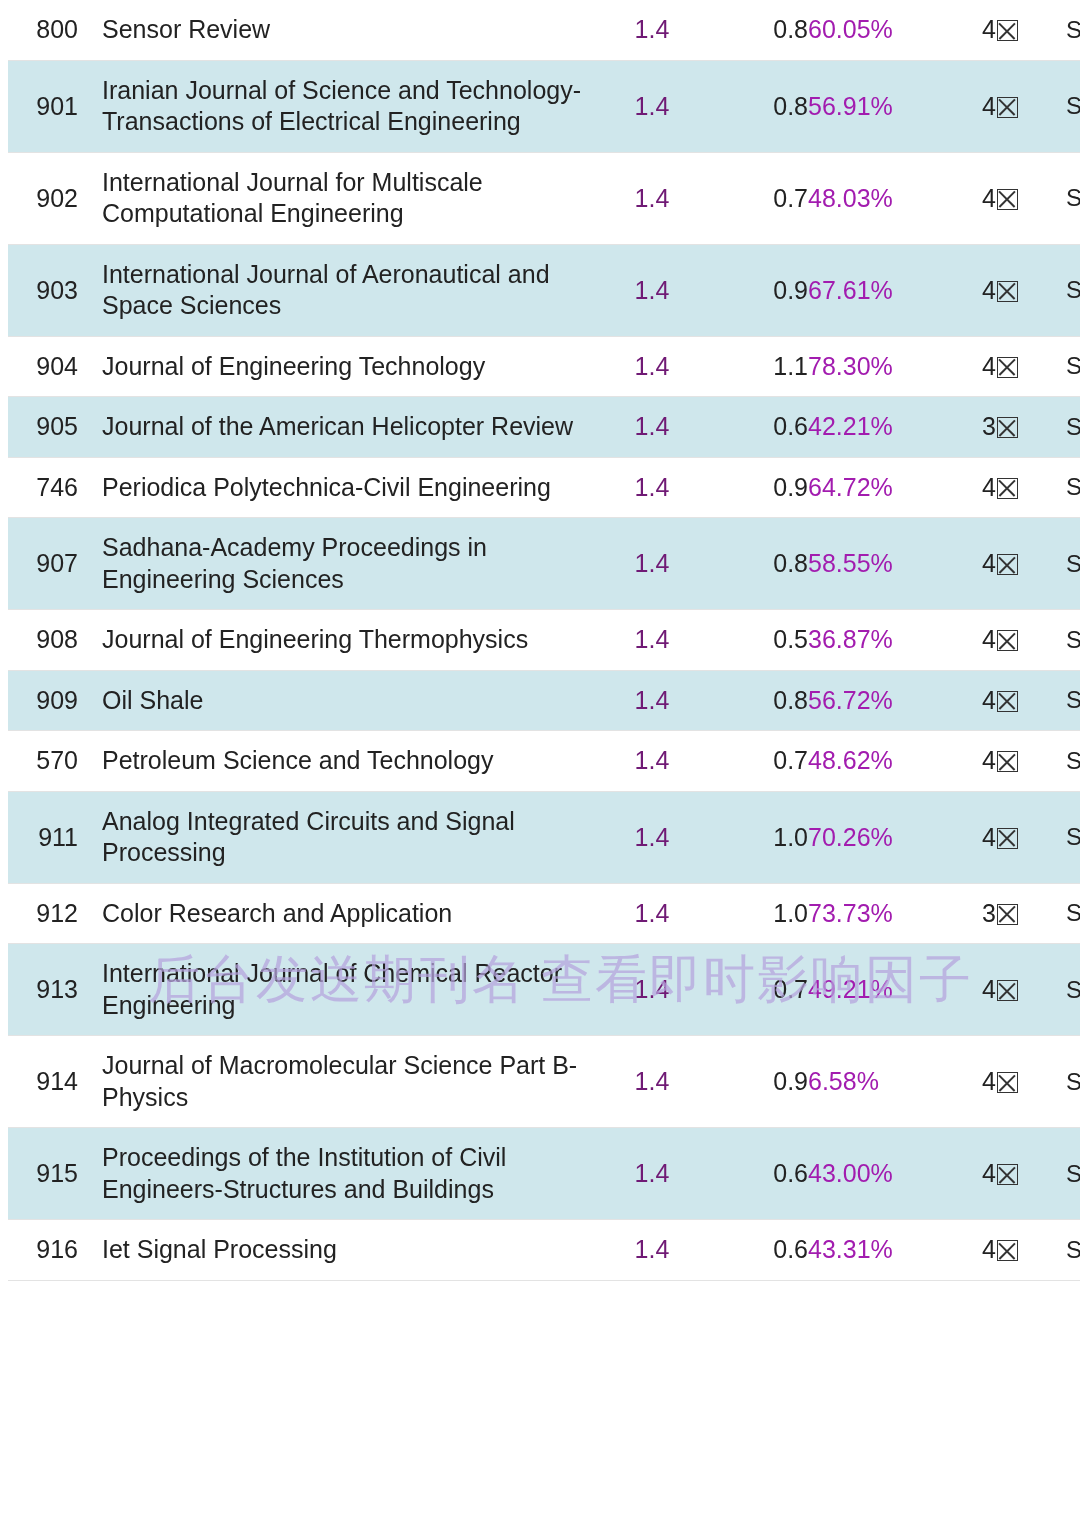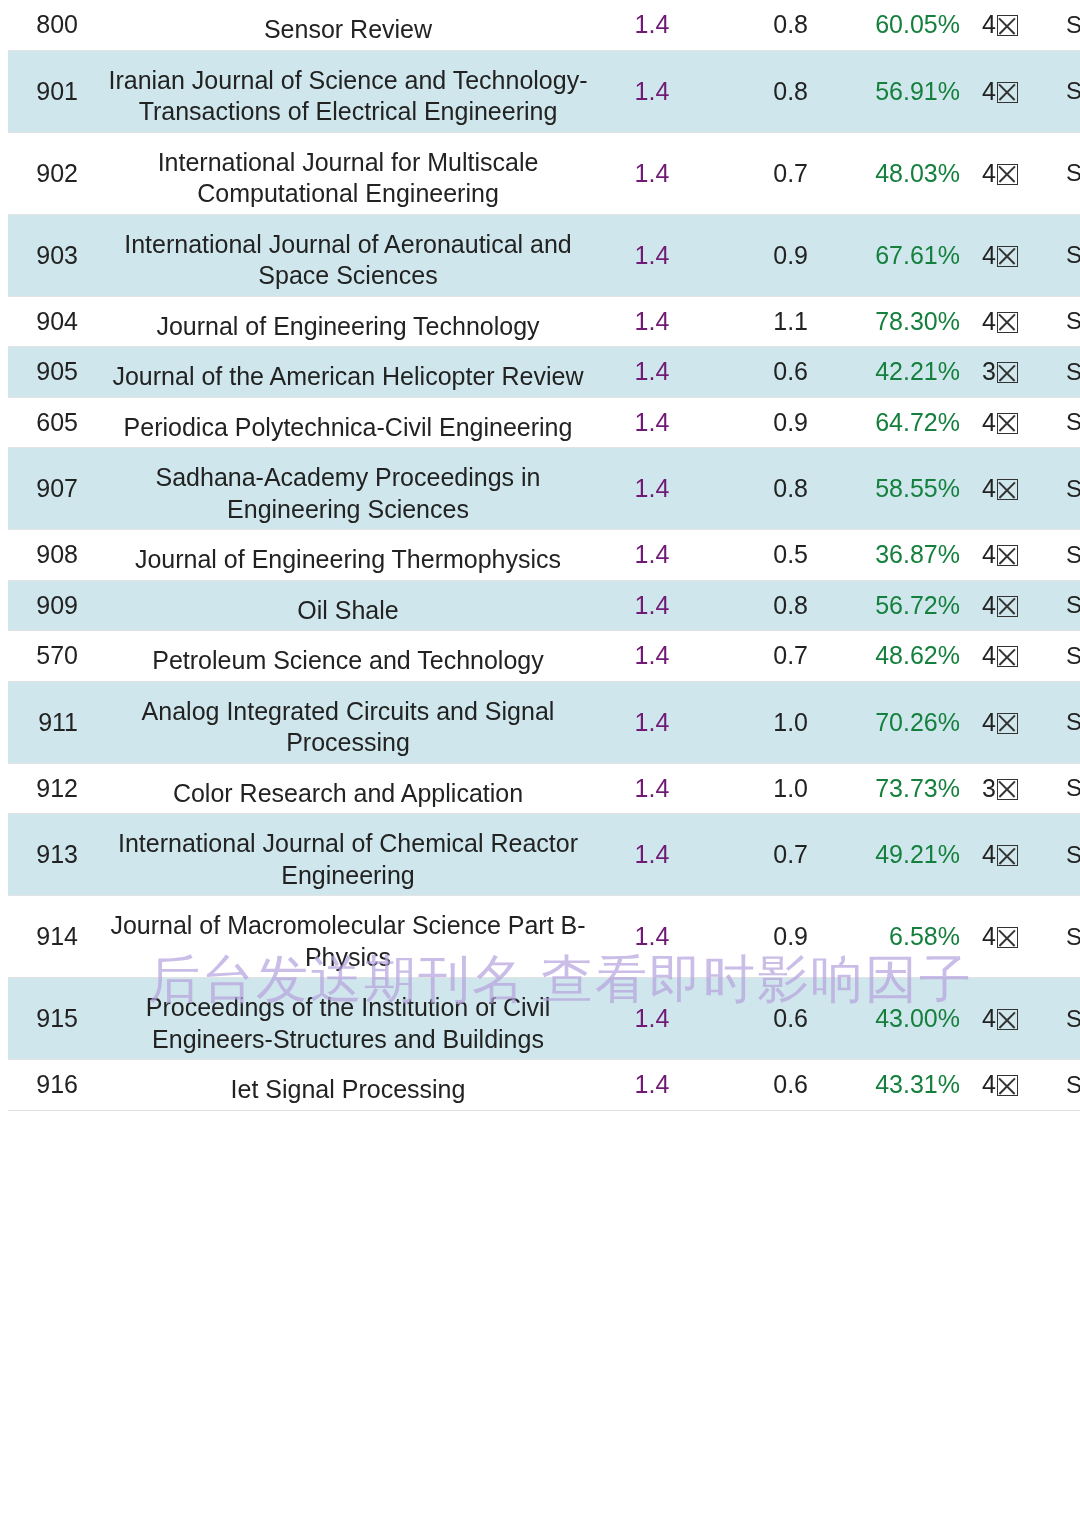--- a/index.html
+++ b/index.html
@@ -58,43 +58,42 @@
     color: #701a75;
   }
   .c-if2 {
     width: 108px;
     text-align: right;
     font-size: 25px;
     color: #222;
   }
   .c-pct {
     width: 152px;
-    text-align: right;
-    font-size: 25px;
-    color: #15803d;
+    text-align: left;
+    font-size: 25px;
+    color: #a21caf;
   }
   .c-zone {
     width: 80px;
     text-align: center;
     font-size: 25px;
     color: #222;
     white-space: nowrap;
   }
   .c-idx {
     width: 110px;
     text-align: center;
     font-size: 24px;
     color: #222;
     letter-spacing: 0.5px;
   }
   .cell-pad {
     padding-top: 14px;
-    padding-bottom: 4px;
+    padding-bottom: 14px;
     display: block;
-    text-align: center;
   }
   .zone-box {
     display: inline-block;
     border: 1.5px solid #333;
     width: 19px;
     height: 19px;
     line-height: 17px;
     position: relative;
     vertical-align: -3px;
     margin-left: 1px;
@@ -212,21 +211,21 @@
           <td class="c-name">
             <span class="cell-pad">Journal of the American Helicopter Review</span>
           </td>
           <td class="c-if">1.4</td>
           <td class="c-if2">0.6</td>
           <td class="c-pct">42.21%</td>
           <td class="c-zone"><span>3</span><span class="zone-box"></span></td>
           <td class="c-idx">SCIE</td>
         </tr>
         <tr class="row-plain">
-          <td class="c-rank">605</td>
+          <td class="c-rank">746</td>
           <td class="c-name">
             <span class="cell-pad">Periodica Polytechnica-Civil Engineering</span>
           </td>
           <td class="c-if">1.4</td>
           <td class="c-if2">0.9</td>
           <td class="c-pct">64.72%</td>
           <td class="c-zone"><span>4</span><span class="zone-box"></span></td>
           <td class="c-idx">SCIE</td>
         </tr>
         <tr class="row-alt">

